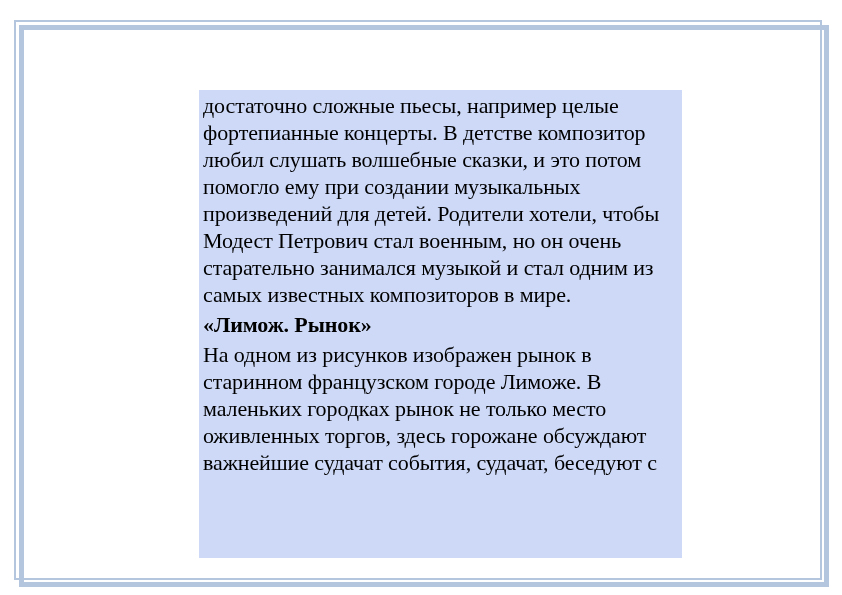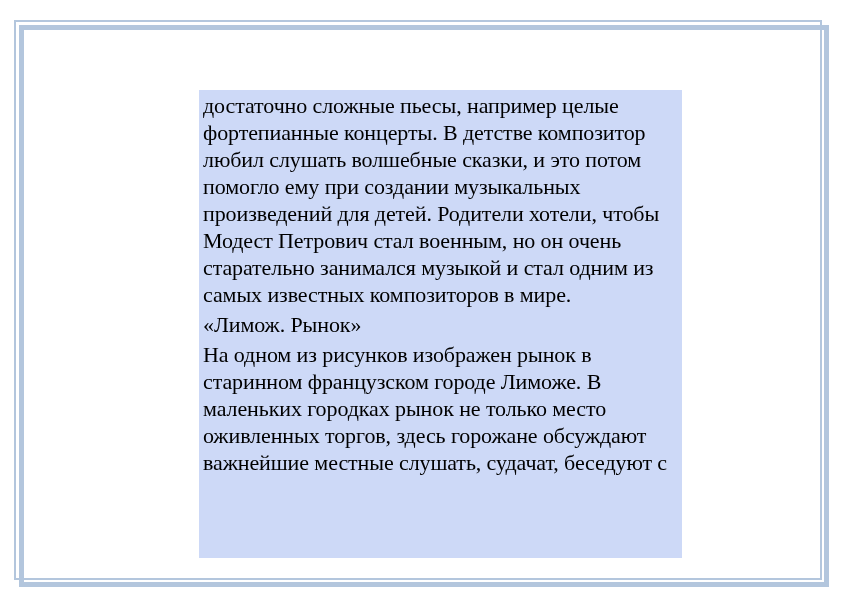--- a/index.html
+++ b/index.html
@@ -48,21 +48,21 @@
     color: #000000;
     font-size: 22px;
     line-height: 27px;
   }
   .para {
     margin: 0 0 3px 0;
     white-space: pre;
     letter-spacing: -0.1px;
   }
   .para.heading {
-    font-weight: normal;
+    font-weight: bold;
   }
 </style>
 </head>
 <body>
 
 <div class="slide">
   <div class="frame frame-thick"></div>
   <div class="frame frame-thin"></div>
 
   <div class="text-block">
@@ -72,15 +72,15 @@
 помогло ему при создании музыкальных
 произведений для детей. Родители хотели, чтобы
 Модест Петрович стал военным, но он очень
 старательно занимался музыкой и стал одним из
 самых известных композиторов в мире.</p>
     <p class="para heading">«Лимож. Рынок»</p>
     <p class="para">На одном из рисунков изображен рынок в
 старинном французском городе Лиможе. В
 маленьких городках рынок не только место
 оживленных торгов, здесь горожане обсуждают
-важнейшие местные слушать, судачат, беседуют с</p>
+важнейшие судачат события, судачат, беседуют с</p>
   </div>
 </div>
 
 </body></html>

